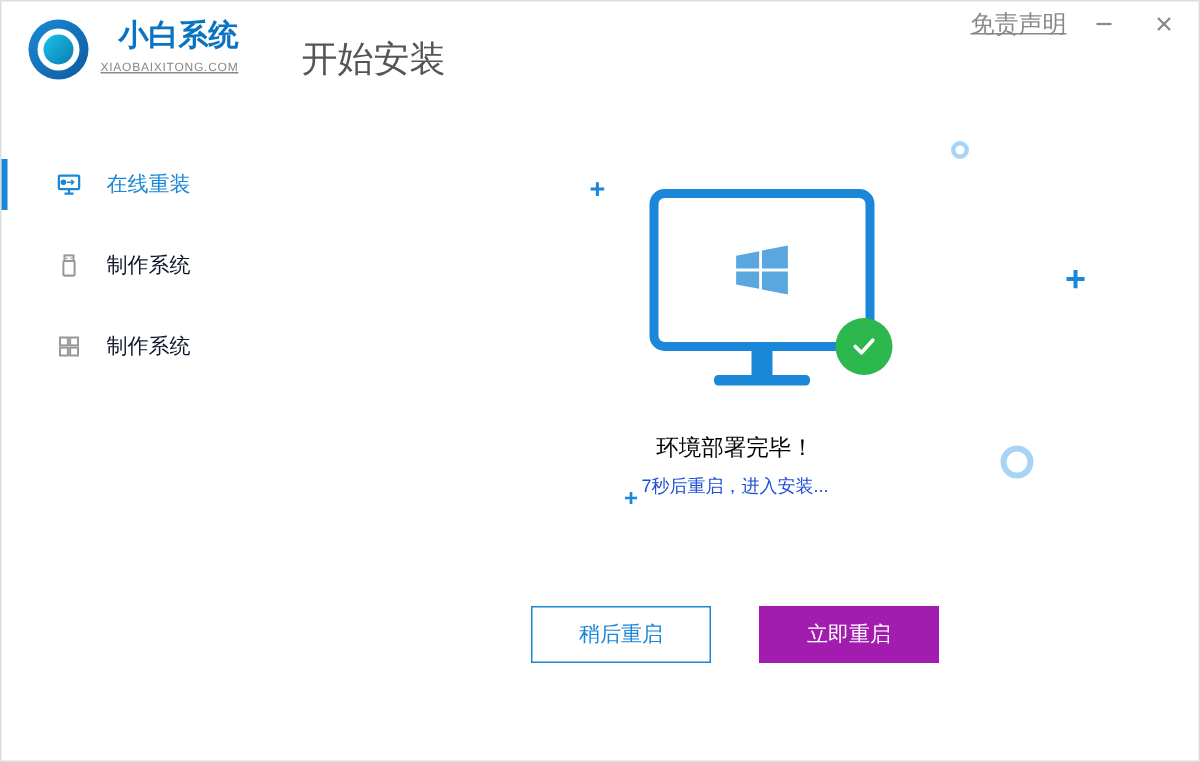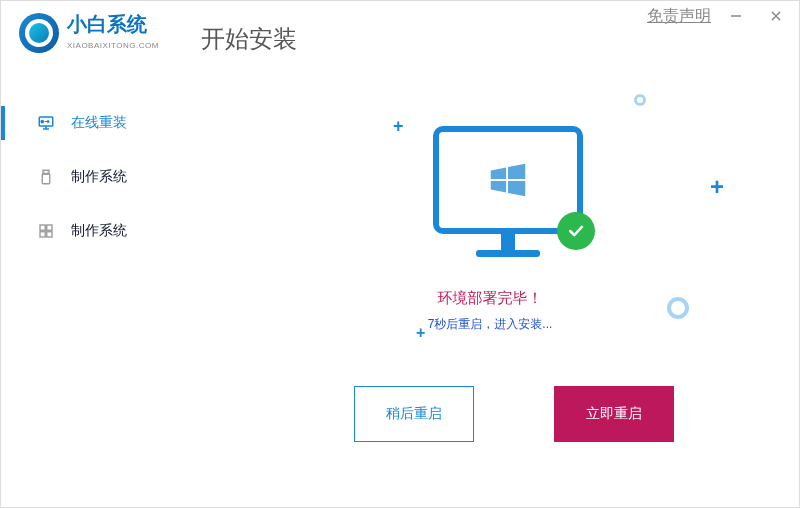--- a/index.html
+++ b/index.html
@@ -6,22 +6,22 @@
     body { width: 800px; height: 508px; background: #fff; border: 1px solid #ddd; position: relative; overflow: hidden; }
 
     .titlebar { position: absolute; top: 0; right: 0; height: 30px; display: flex; align-items: center; gap: 10px; padding-right: 8px; }
     .disclaimer { font-size: 16px; color: #888; text-decoration: underline; cursor: pointer; }
     .winbtn { width: 30px; height: 30px; display: flex; align-items: center; justify-content: center; cursor: pointer; color: #888; }
 
     .logo-area { position: absolute; left: 18px; top: 12px; display: flex; align-items: center; gap: 8px; }
     .logo-icon { width: 40px; height: 40px; border-radius: 50%; background: linear-gradient(135deg, #1b8ad6, #0d5a9e); display: flex; align-items: center; justify-content: center; position: relative; }
     .logo-inner { width: 28px; height: 28px; border-radius: 50%; background: #fff; display: flex; align-items: center; justify-content: center; }
     .logo-swirl { width: 20px; height: 20px; border-radius: 50%; background: linear-gradient(135deg, #19c3e6, #0a7bb5); position: relative; }
-    .logo-text h1 { font-size: 20px; color: #0b74c2; font-weight: bold; line-height: 1; }
-    .logo-text small { font-size: 8px; color: #888; letter-spacing: 0.5px; }
+    .logo-text h1 { font-size: 20px; color: #0b74c2; font-weight: bold; line-height: 1; text-align: right; }
+    .logo-text small { font-size: 8px; color: #888; letter-spacing: 0.5px; text-decoration: underline; }
 
     .page-title { position: absolute; left: 200px; top: 22px; font-size: 24px; color: #555; font-weight: 400; }
 
     .sidebar { position: absolute; left: 0; top: 95px; width: 190px; }
     .sidebar-item { display: flex; align-items: center; height: 54px; padding-left: 36px; gap: 16px; cursor: pointer; color: #0f172a; font-size: 14px; position: relative; }
     .sidebar-item.active { color: #1a87d8; }
     .sidebar-item.active::before { content: ''; position: absolute; left: 0; top: 10px; bottom: 10px; width: 4px; background: #1a87d8; }
     .sidebar-item .icon { width: 18px; height: 18px; display: flex; align-items: center; justify-content: center; }
     .sidebar-item .icon svg { width: 18px; height: 18px; }
     .sidebar-item .label { font-size: 14px; }
@@ -40,27 +40,27 @@
     .monitor { position: absolute; left: 232px; top: 35px; width: 150px; height: 148px; }
     .screen { width: 150px; height: 108px; border: 6px solid #1a87d8; border-radius: 10px; display: flex; align-items: center; justify-content: center; background: #fff; }
     .stand-neck { width: 14px; height: 16px; background: #1a87d8; margin: 0 auto; }
     .stand-base { width: 64px; height: 7px; background: #1a87d8; margin: 0 auto; border-radius: 3px; }
     .winlogo { width: 46px; height: 46px; }
 
     .check-badge { position: absolute; right: -12px; bottom: 24px; width: 38px; height: 38px; background: #2db84d; border-radius: 50%; display: flex; align-items: center; justify-content: center; }
     .check-badge svg { width: 20px; height: 20px; fill: #fff; }
 
     .status-text { position: absolute; left: 0; right: 0; top: 198px; text-align: center; }
-    .status-main { color: #be185d; font-size: 15px; margin-bottom: 8px; }
+    .status-main { color: #000000; font-size: 15px; margin-bottom: 8px; }
     .status-sub { color: #1d4ed8; font-size: 12px; }
 
     .buttons { position: absolute; left: 0; right: 0; bottom: 45px; display: flex; justify-content: center; gap: 32px; }
-    .btn { width: 120px; height: 56px; font-size: 14px; cursor: pointer; border: none; outline: none; margin-left: 48px; }
+    .btn { width: 120px; height: 38px; font-size: 14px; cursor: pointer; border: none; outline: none; }
     .btn-outline { background: #fff; color: #1a87d8; border: 1px solid #1a87d8; }
-    .btn-primary { background: #be185d; color: #fff; }
+    .btn-primary { background: #a21caf; color: #fff; }
   </style>
 </head>
 <body>
 
 <div class="titlebar">
   <span class="disclaimer">免责声明</span>
   <div class="winbtn">
     <svg width="12" height="12" viewBox="0 0 12 12">
         <line x1="1" y1="6" x2="11" y2="6" stroke="#888" stroke-width="1.5"></line>
       </svg>

